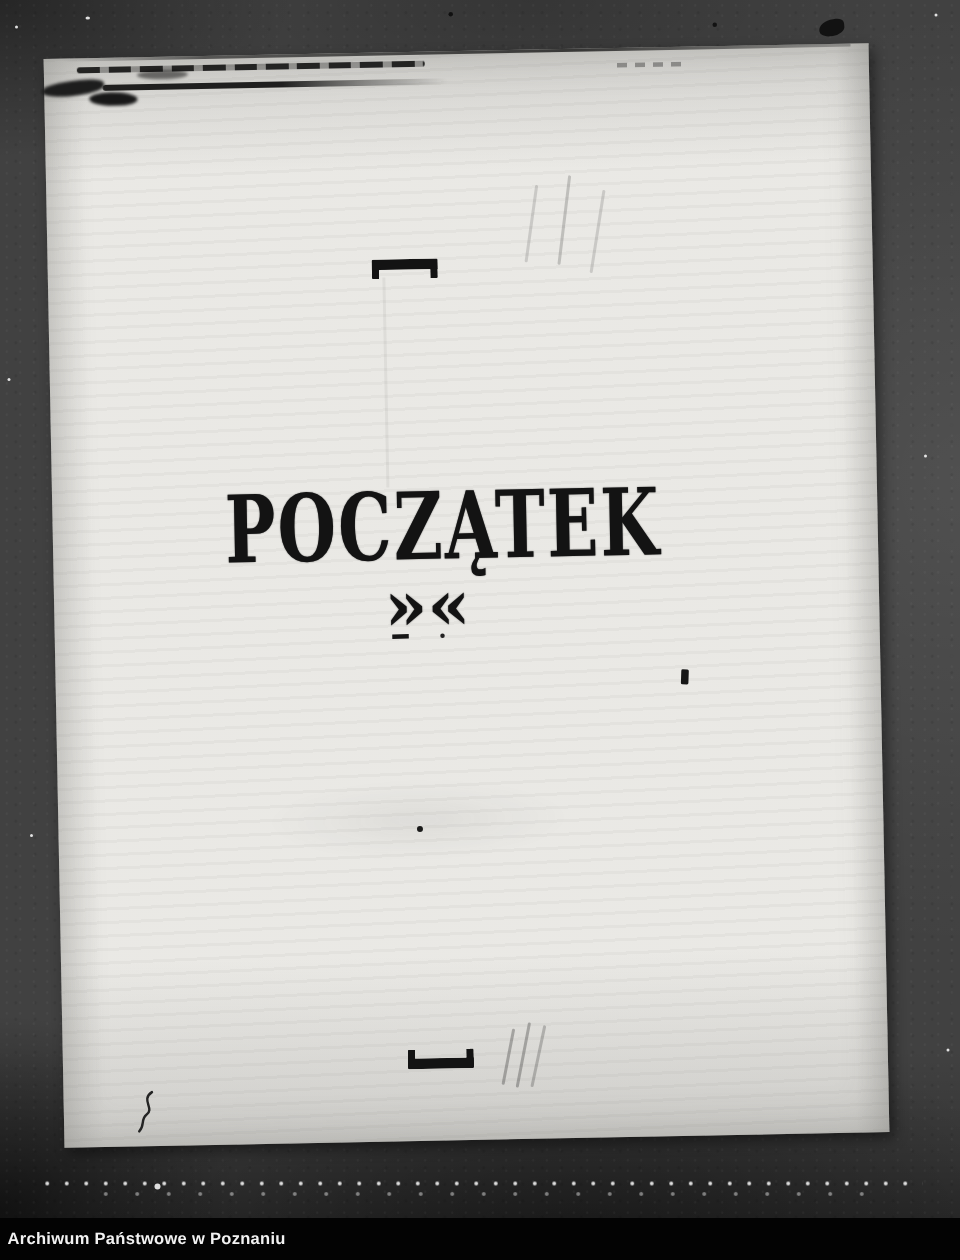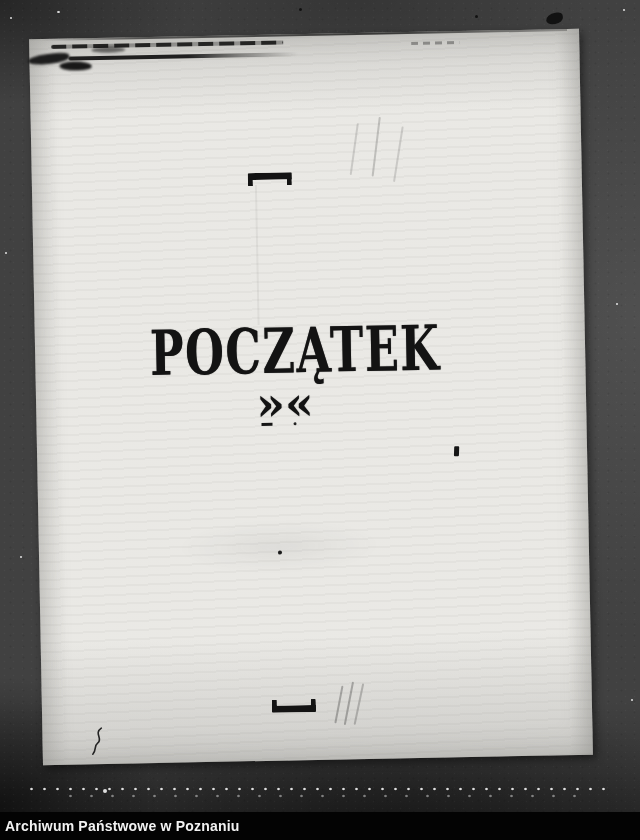--- a/index.html
+++ b/index.html
@@ -134,21 +134,21 @@
   }
   .squiggle{left:48px; top:688px;}
 
   
   .footer-bar{
     position:absolute; left:0; top:812px; width:640px; height:28px; z-index:3;
     background:var(--footer-bg); display:flex; align-items:center;
   }
   .footer-label{
     color:var(--footer-text); font-family:"Liberation Sans", sans-serif;
-    font-weight:bold; font-size:14px; padding-left:5px; letter-spacing:.2px;
+    font-weight:bold; font-size:11px; padding-left:5px; letter-spacing:.2px;
   }
 </style>
 </head>
 <body>
 
 <div class="stage">
   <div class="backdrop"></div>
 
   <span class="speck w"></span>
   <span class="speck w"></span>

